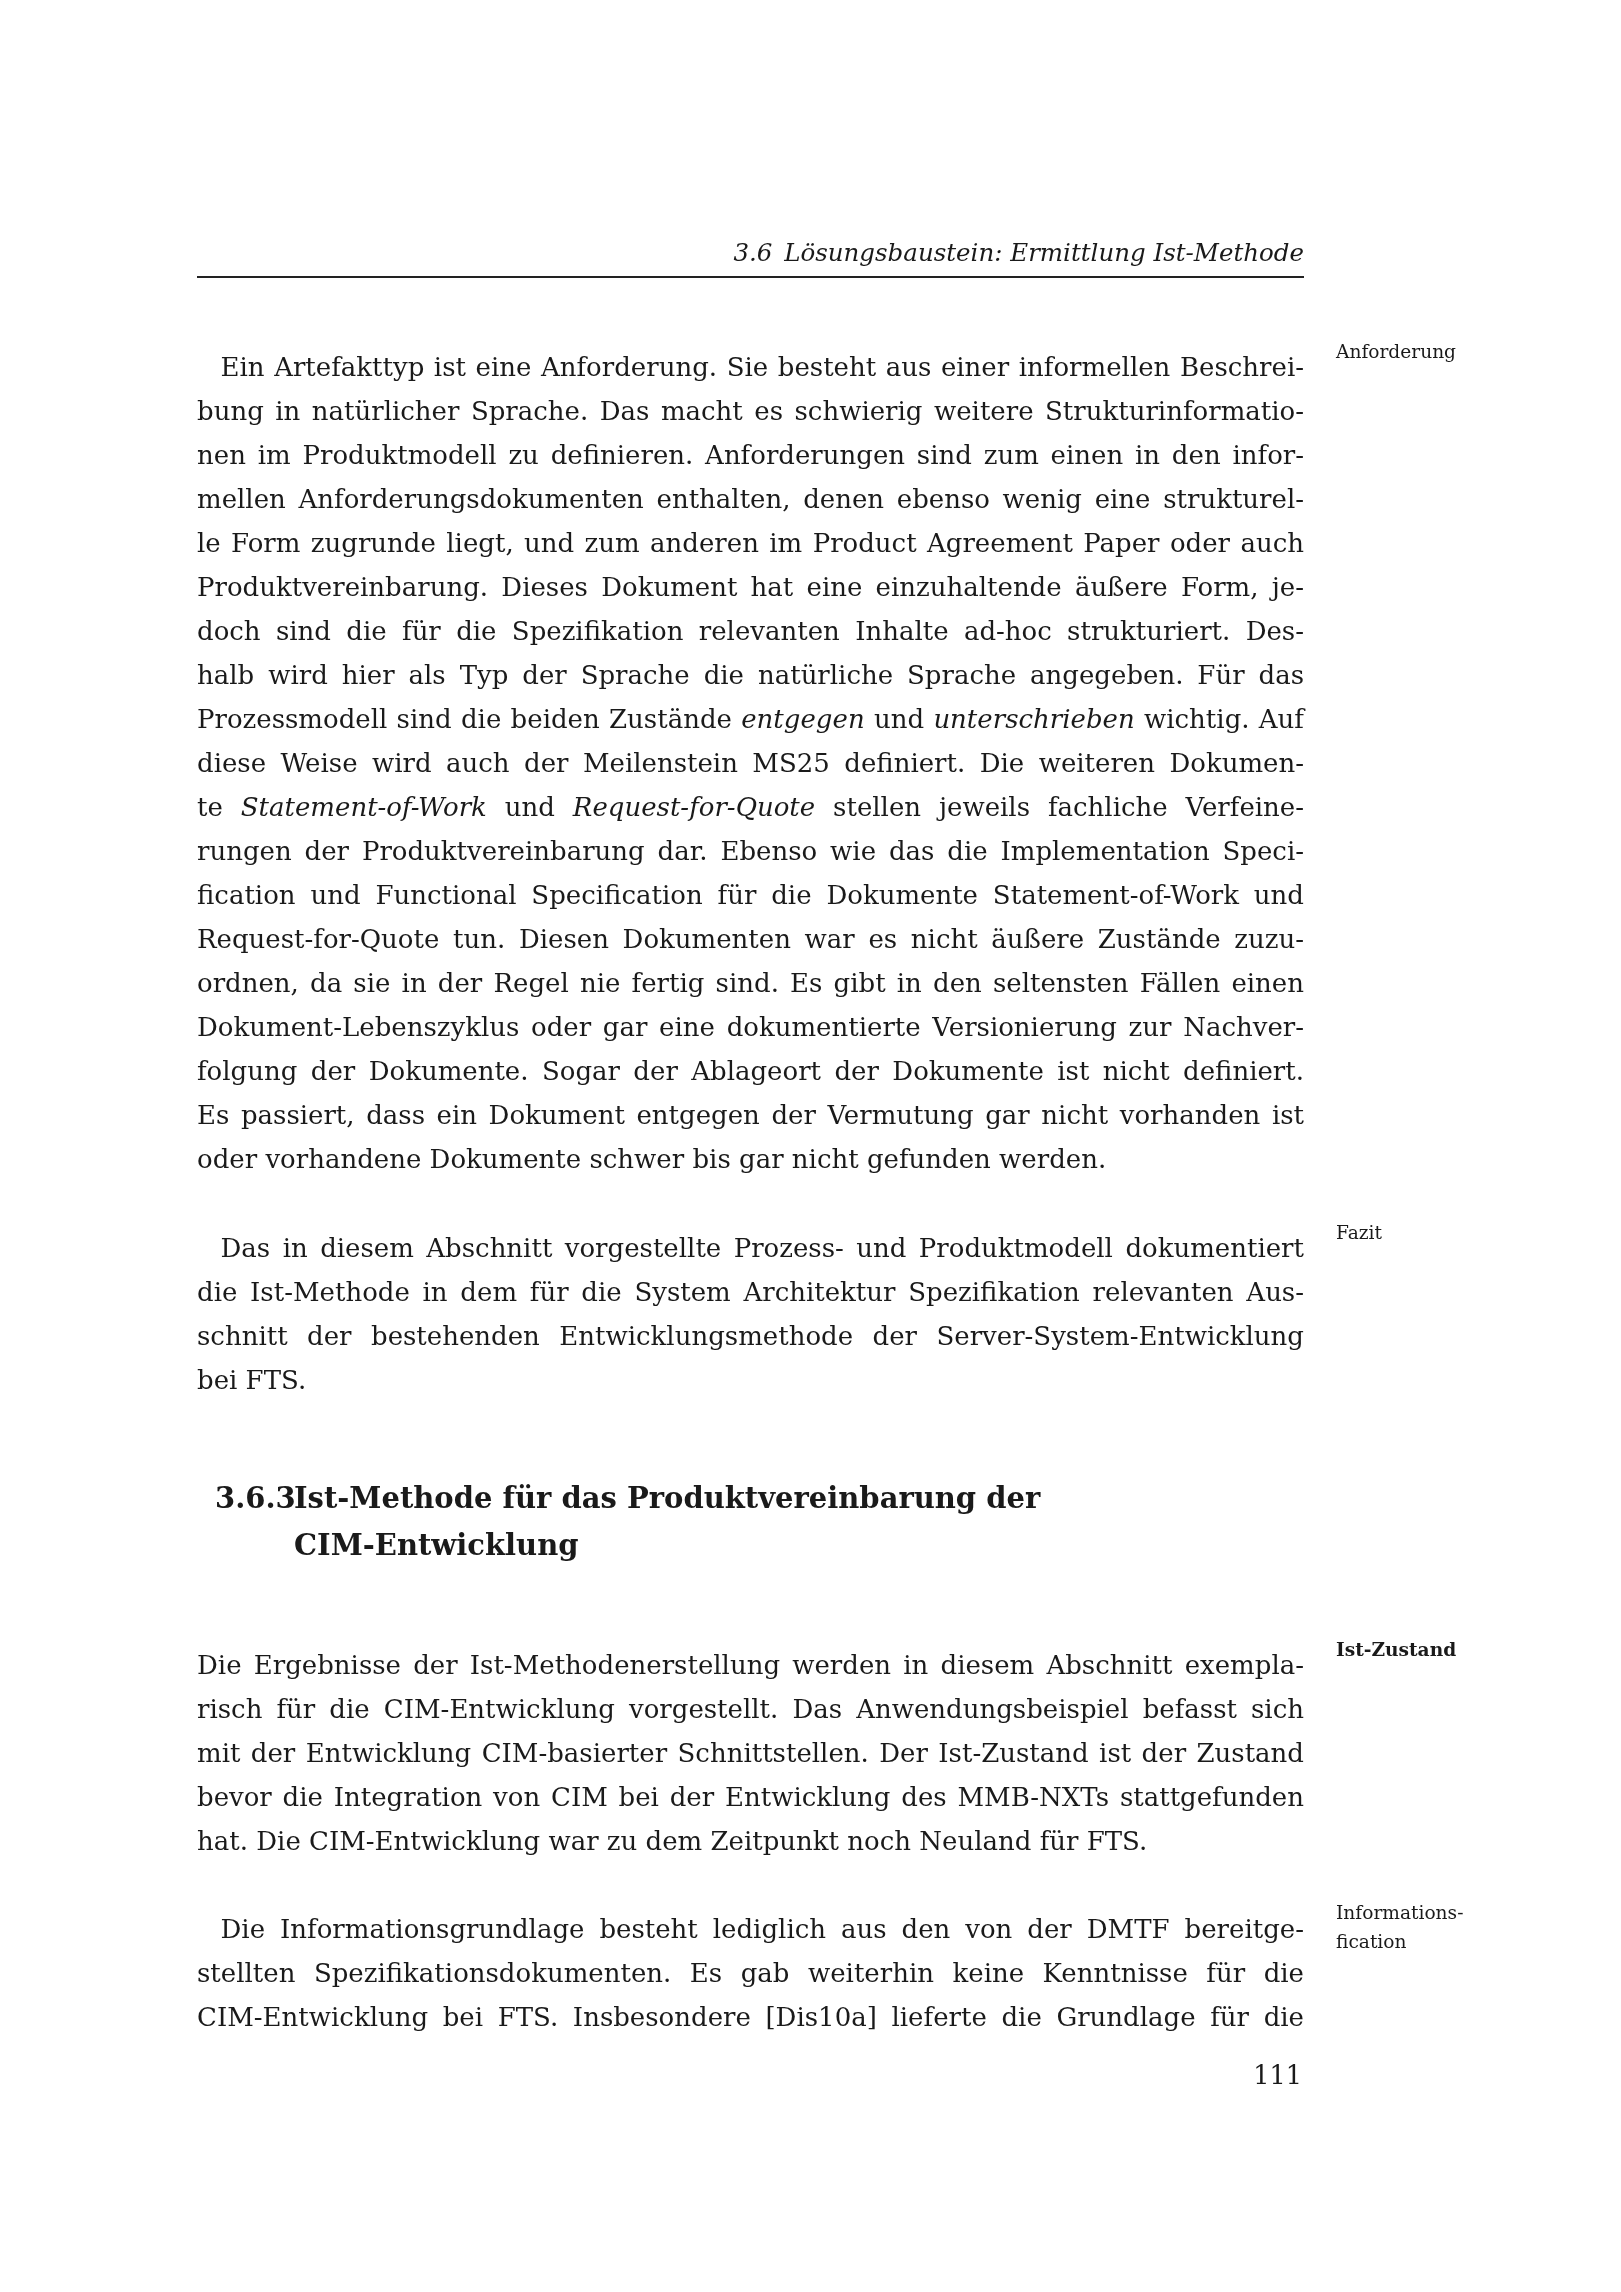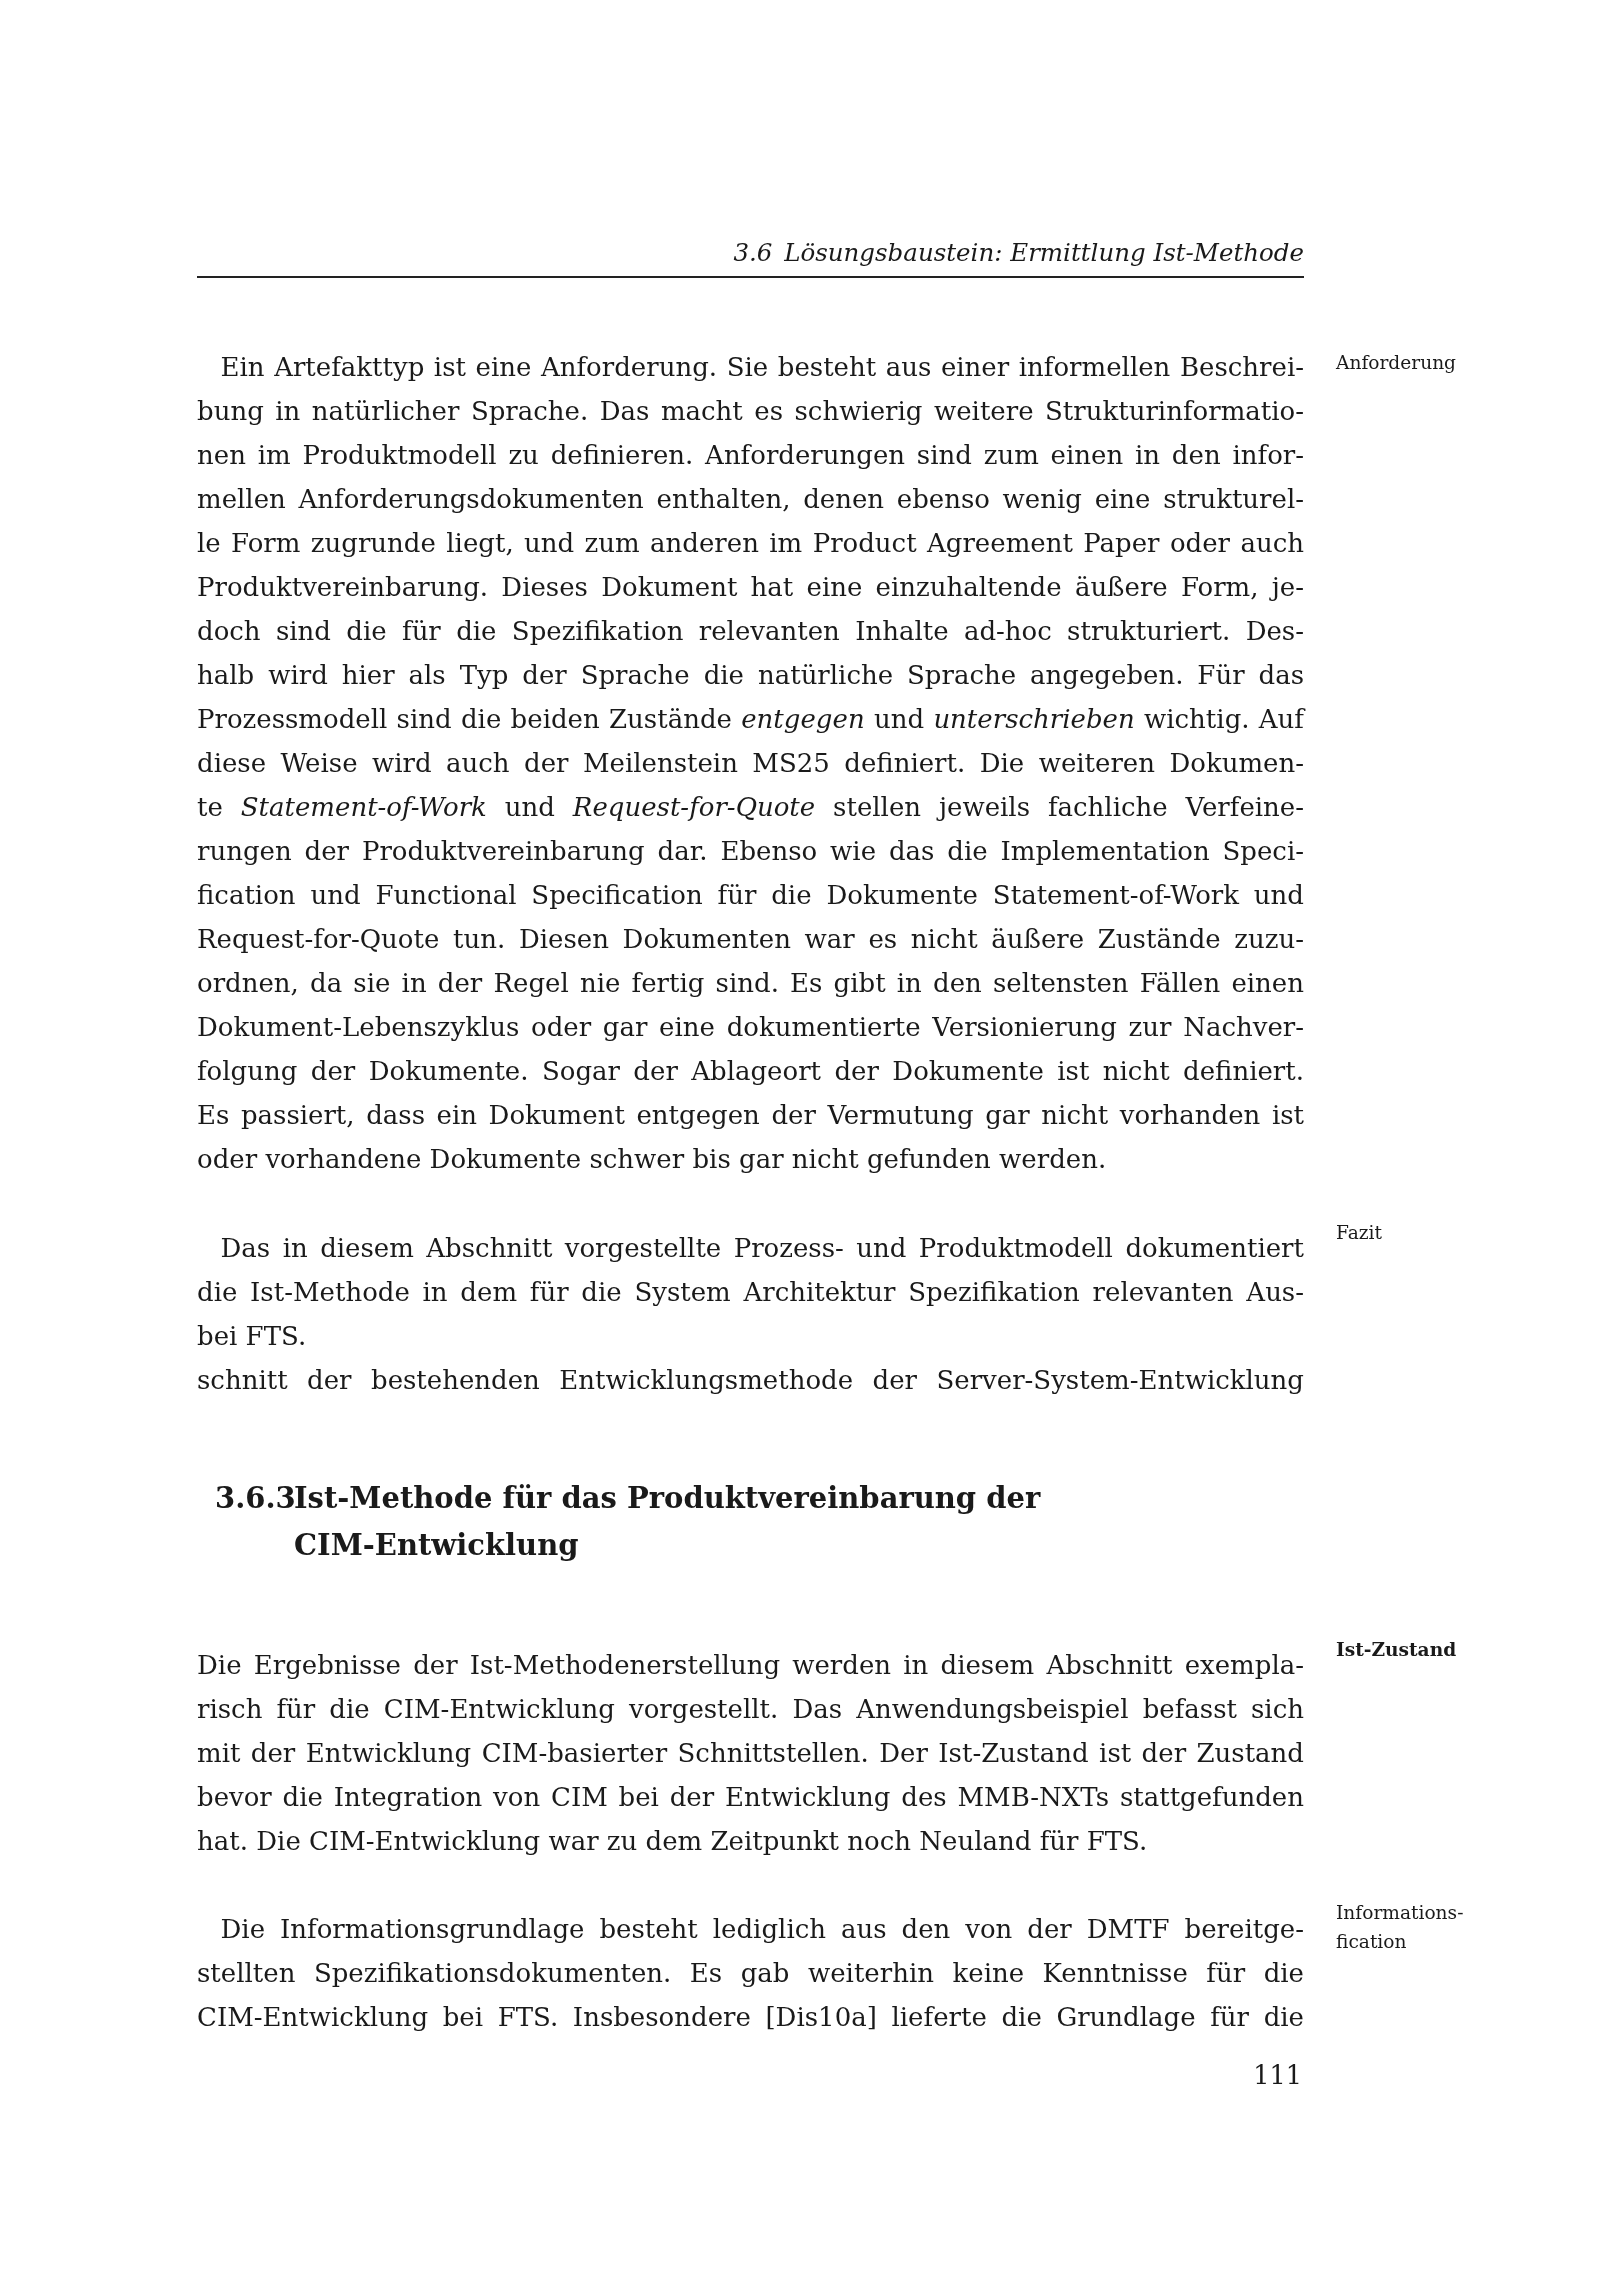--- a/index.html
+++ b/index.html
@@ -43,27 +43,27 @@
   <span class="line"><span>te </span><em>Statement-of-Work</em><span> und </span><em>Request-for-Quote</em><span> stellen jeweils fachliche Verfeine-</span></span>
   <span class="line"><span>rungen der Produktvereinbarung dar. Ebenso wie das die Implementation Speci-</span></span>
   <span class="line"><span>fication und Functional Specification für die Dokumente Statement-of-Work und</span></span>
   <span class="line"><span>Request-for-Quote tun. Diesen Dokumenten war es nicht äußere Zustände zuzu-</span></span>
   <span class="line"><span>ordnen, da sie in der Regel nie fertig sind. Es gibt in den seltensten Fällen einen</span></span>
   <span class="line"><span>Dokument-Lebenszyklus oder gar eine dokumentierte Versionierung zur Nachver-</span></span>
   <span class="line"><span>folgung der Dokumente. Sogar der Ablageort der Dokumente ist nicht definiert.</span></span>
   <span class="line"><span>Es passiert, dass ein Dokument entgegen der Vermutung gar nicht vorhanden ist</span></span>
   <span class="line last"><span>oder vorhandene Dokumente schwer bis gar nicht gefunden werden.</span></span>
 </div>
-<div class="margin-note" style="top:348px;"><span>Anforderung</span></div>
+<div class="margin-note" style="top:337px;"><span>Anforderung</span></div>
 
 <div class="para" style="top:1211px;">
   <span class="line indent"><span>Das in diesem Abschnitt vorgestellte Prozess- und Produktmodell dokumentiert</span></span>
   <span class="line"><span>die Ist-Methode in dem für die System Architektur Spezifikation relevanten Aus-</span></span>
+  <span class="line"><span>schnitt der bestehenden Entwicklungsmethode der Server-System-Entwicklung</span></span>
   <span class="line last"><span>bei FTS.</span></span>
-  <span class="line"><span>schnitt der bestehenden Entwicklungsmethode der Server-System-Entwicklung</span></span>
 </div>
 <div class="margin-note" style="top:1218px;"><span>Fazit</span></div>
 
 <div class="heading" style="top:1475px;">
   <span class="sec-num">3.6.3</span>
   <span class="sec-title">Ist-Methode für das Produktvereinbarung der</span>
   <span class="sec-title">CIM-Entwicklung</span>
 </div>
 
 <div class="para" style="top:1628px;">

